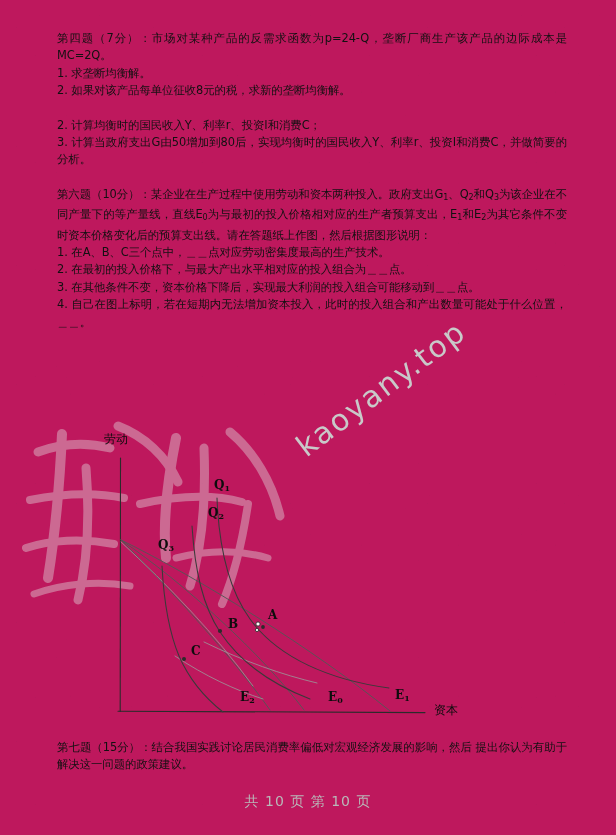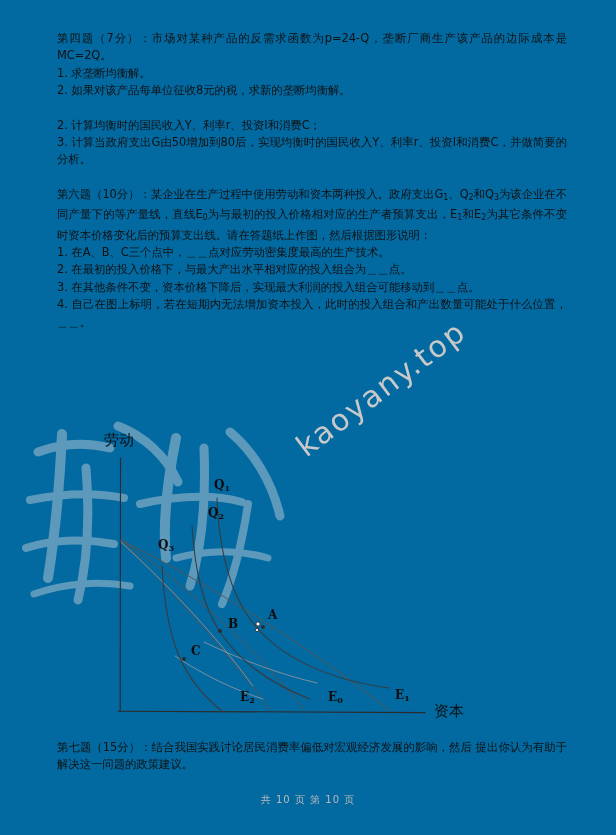--- a/index.html
+++ b/index.html
@@ -12,21 +12,21 @@
     background: #ffffff;
     font-family: "DejaVu Sans", "Liberation Sans", sans-serif;
     overflow: hidden;
     position: relative;
   }
 
   
   .page {
     position: absolute;
     inset: 0;
-    background: #0369a1;
+    background: #be185d;
   }
   .page-noise {
     position: absolute;
     inset: 0;
     pointer-events: none;
     opacity: .5;
     background-image:
       radial-gradient(circle at 12% 23%, rgba(80,80,80,.10) 0 .6px, transparent .7px),
       radial-gradient(circle at 47% 9%, rgba(80,80,80,.09) 0 .5px, transparent .6px),
       radial-gradient(circle at 73% 61%, rgba(80,80,80,.09) 0 .6px, transparent .7px),
@@ -60,21 +60,21 @@
     position: absolute;
     left: 57px;
     top: 418px;
     width: 400px;
     height: 310px;
   }
   .figure svg { display: block; }
 
   .fig-label {
     position: absolute;
-    font-size: 15px;
+    font-size: 12px;
     color: #0d0d0d;
     font-family: "DejaVu Sans", "Liberation Sans", sans-serif;
     white-space: nowrap;
   }
   .fig-label .sb { font-size: 8px; vertical-align: -2px; }
   .fig-label.serif {
     font-family: "DejaVu Serif", "Liberation Serif", serif;
     font-weight: 700;
     font-size: 12px;
   }
@@ -103,21 +103,21 @@
     white-space: nowrap;
   }
 
   
   .footer {
     position: absolute;
     left: 0;
     top: 793px;
     width: 616px;
     text-align: center;
-    font-size: 10px;
+    font-size: 14px;
     color: #b9b9b9;
     letter-spacing: 1px;
     font-family: "DejaVu Sans", "Liberation Sans", sans-serif;
   }
 </style>
 </head>
 <body>
 
 <div class="page">
   <div class="page-noise"></div>

